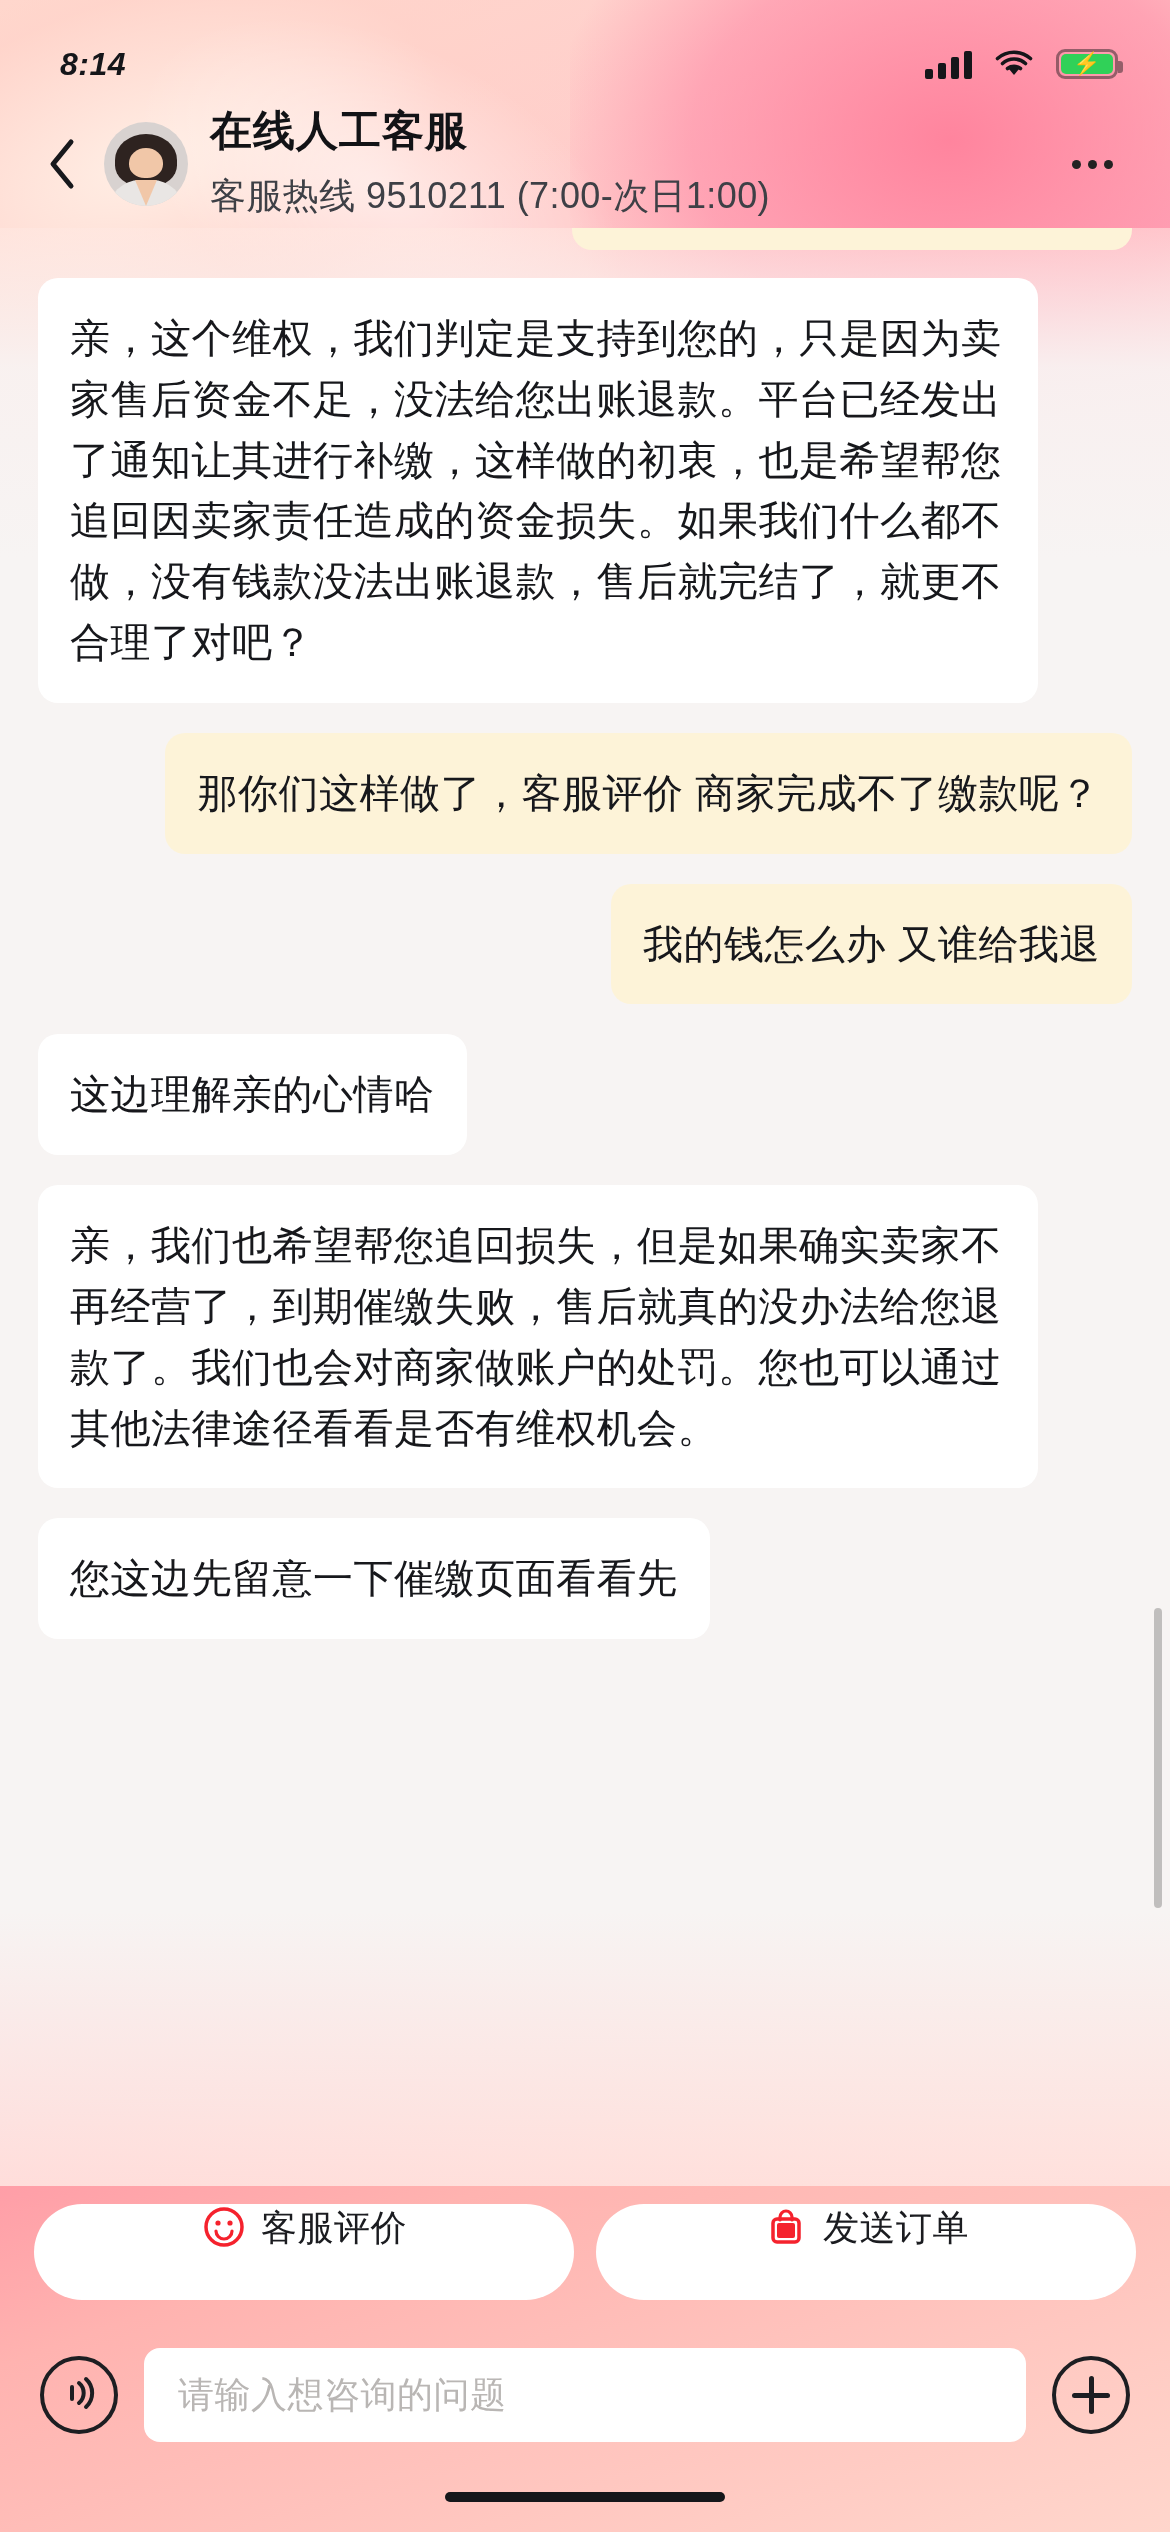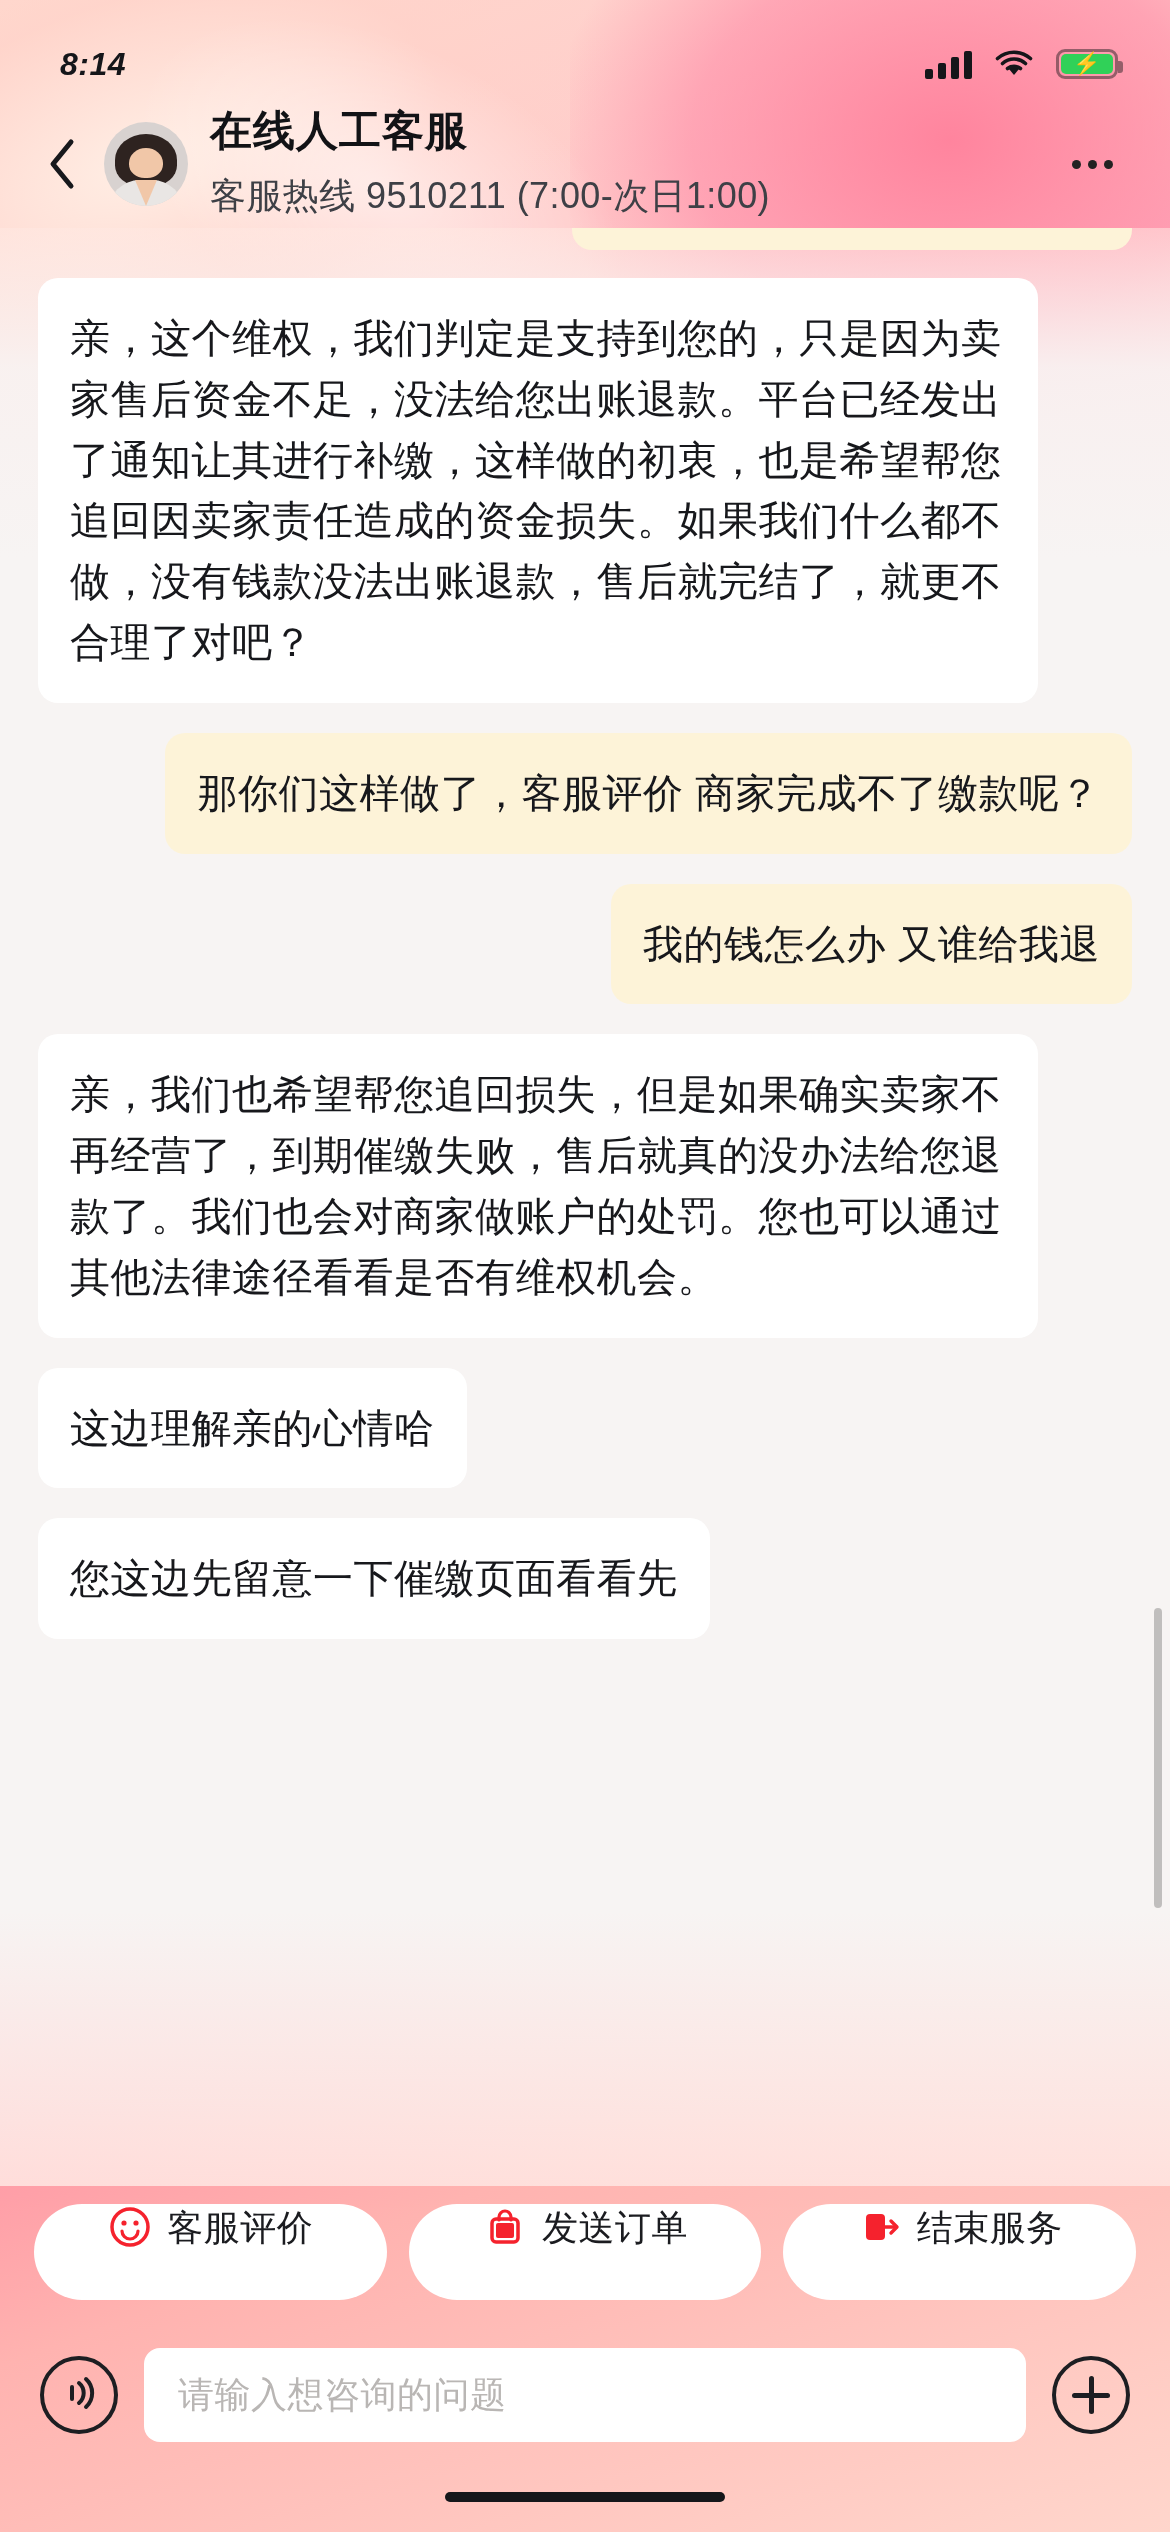--- a/index.html
+++ b/index.html
@@ -403,25 +403,25 @@
 
     <div class="bubble-row right">
       <div class="bubble out" style="max-width:1000px">那你们这样做了，客服评价 商家完成不了缴款呢？</div>
     </div>
 
     <div class="bubble-row right">
       <div class="bubble out" style="max-width:700px">我的钱怎么办 又谁给我退</div>
     </div>
 
     <div class="bubble-row left">
+      <div class="bubble in" style="max-width:560px">这边理解亲的心情哈</div>
+    </div>
+
+    <div class="bubble-row left">
       <div class="bubble in">亲，我们也希望帮您追回损失，但是如果确实卖家不再经营了，到期催缴失败，售后就真的没办法给您退款了。我们也会对商家做账户的处罚。您也可以通过其他法律途径看看是否有维权机会。</div>
-    </div>
-
-    <div class="bubble-row left">
-      <div class="bubble in" style="max-width:560px">这边理解亲的心情哈</div>
     </div>
 
     <div class="bubble-row left">
       <div class="bubble in" style="max-width:880px">您这边先留意一下催缴页面看看先</div>
     </div>
 
     <div class="scroll-ind"></div>
   </div>
 
   <div class="quick-row">
@@ -439,30 +439,20 @@
     <div class="chip">
       <span class="chip-ico">
         <svg width="46" height="46" viewBox="0 0 46 46">
           <rect x="10" y="15" width="26" height="23" rx="4" fill="none" stroke="#f5222d" stroke-width="3.5"></rect>
           <path d="M17 16 v-3 a6 6 0 0 1 12 0 v3" fill="none" stroke="#f5222d" stroke-width="3.2" stroke-linecap="round"></path>
           <rect x="14" y="19" width="18" height="15" rx="2" fill="#f5222d"></rect>
         </svg>
       </span>
       <span>发送订单</span>
     </div>
-    <div class="chip">
-      <span class="chip-ico">
-        <svg width="46" height="46" viewBox="0 0 46 46">
-          <rect x="9" y="10" width="19" height="26" rx="4" fill="#f5222d"></rect>
-          <path d="M27 23 h12" stroke="#f5222d" stroke-width="3.4" stroke-linecap="round"></path>
-          <path d="M34 17 l6 6 l-6 6" fill="none" stroke="#f5222d" stroke-width="3.4" stroke-linecap="round" stroke-linejoin="round"></path>
-        </svg>
-      </span>
-      <span>结束服务</span>
-    </div>
   </div>
 
   <div class="input-bar">
     <div class="voice-btn">
       <span>
         <svg width="46" height="46" viewBox="0 0 46 46">
           <path d="M16 17 v12" stroke="#1d1e22" stroke-width="4" stroke-linecap="round"></path>
           <path d="M23 13 a13 13 0 0 1 0 20" fill="none" stroke="#1d1e22" stroke-width="4" stroke-linecap="round"></path>
           <path d="M30 9 a19 19 0 0 1 0 28" fill="none" stroke="#1d1e22" stroke-width="4" stroke-linecap="round"></path>
         </svg>

